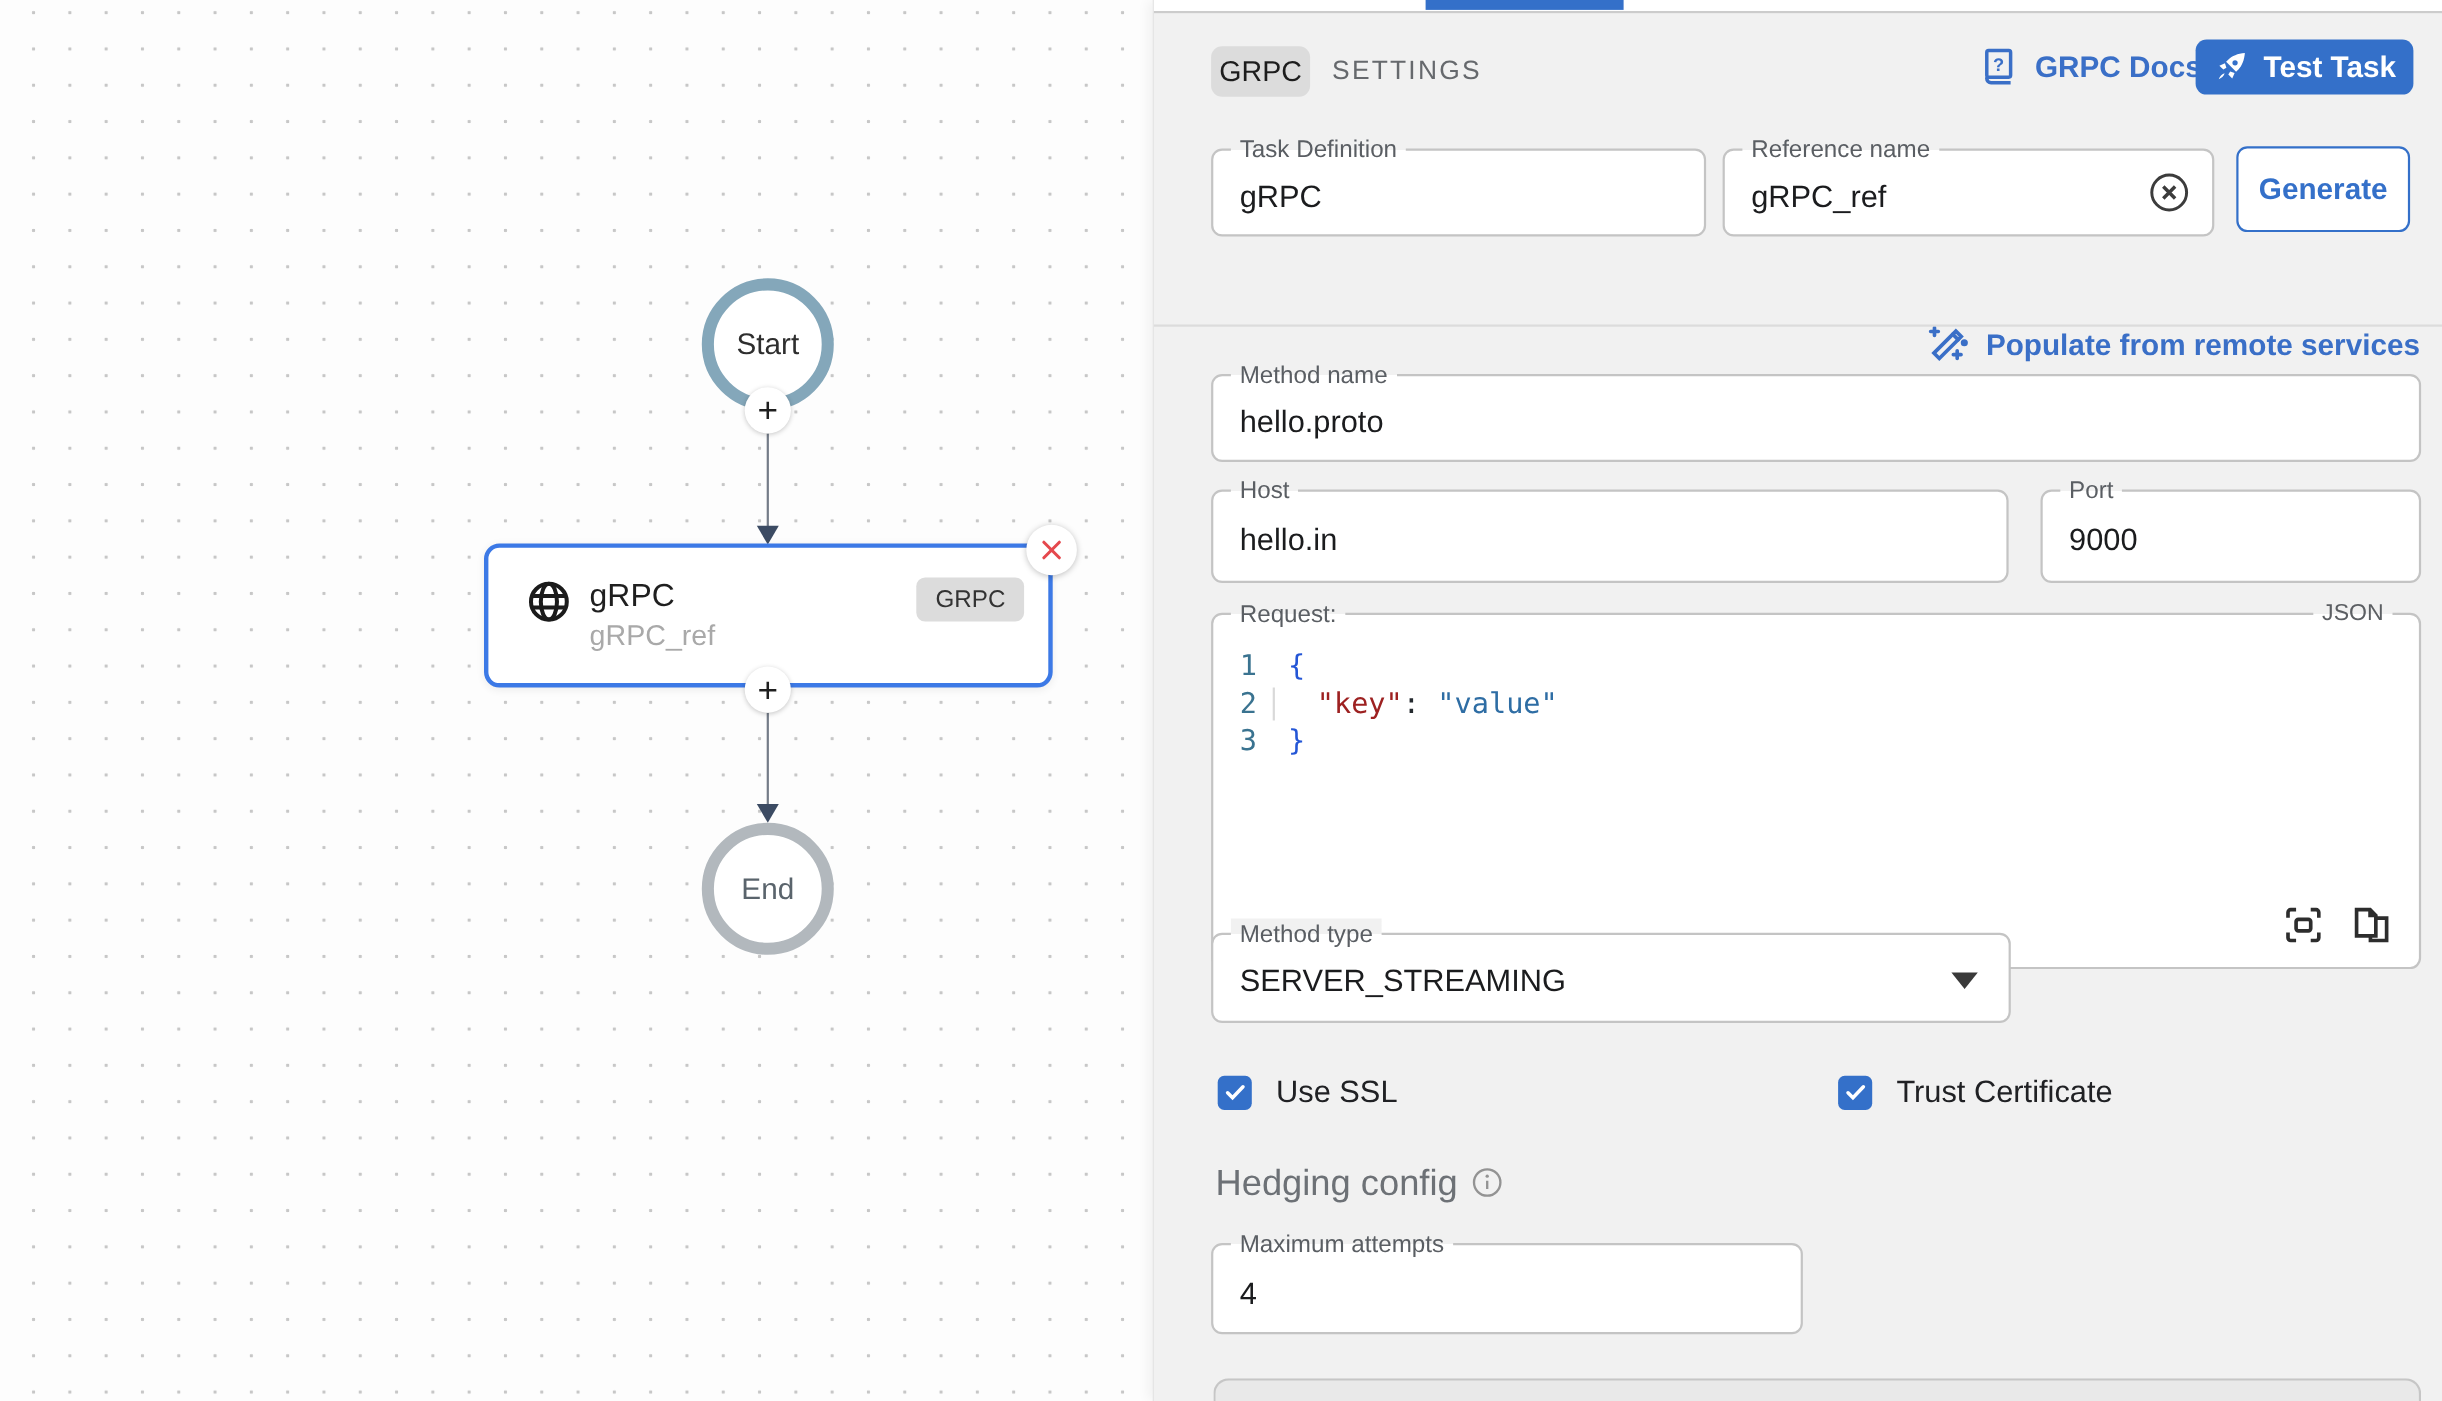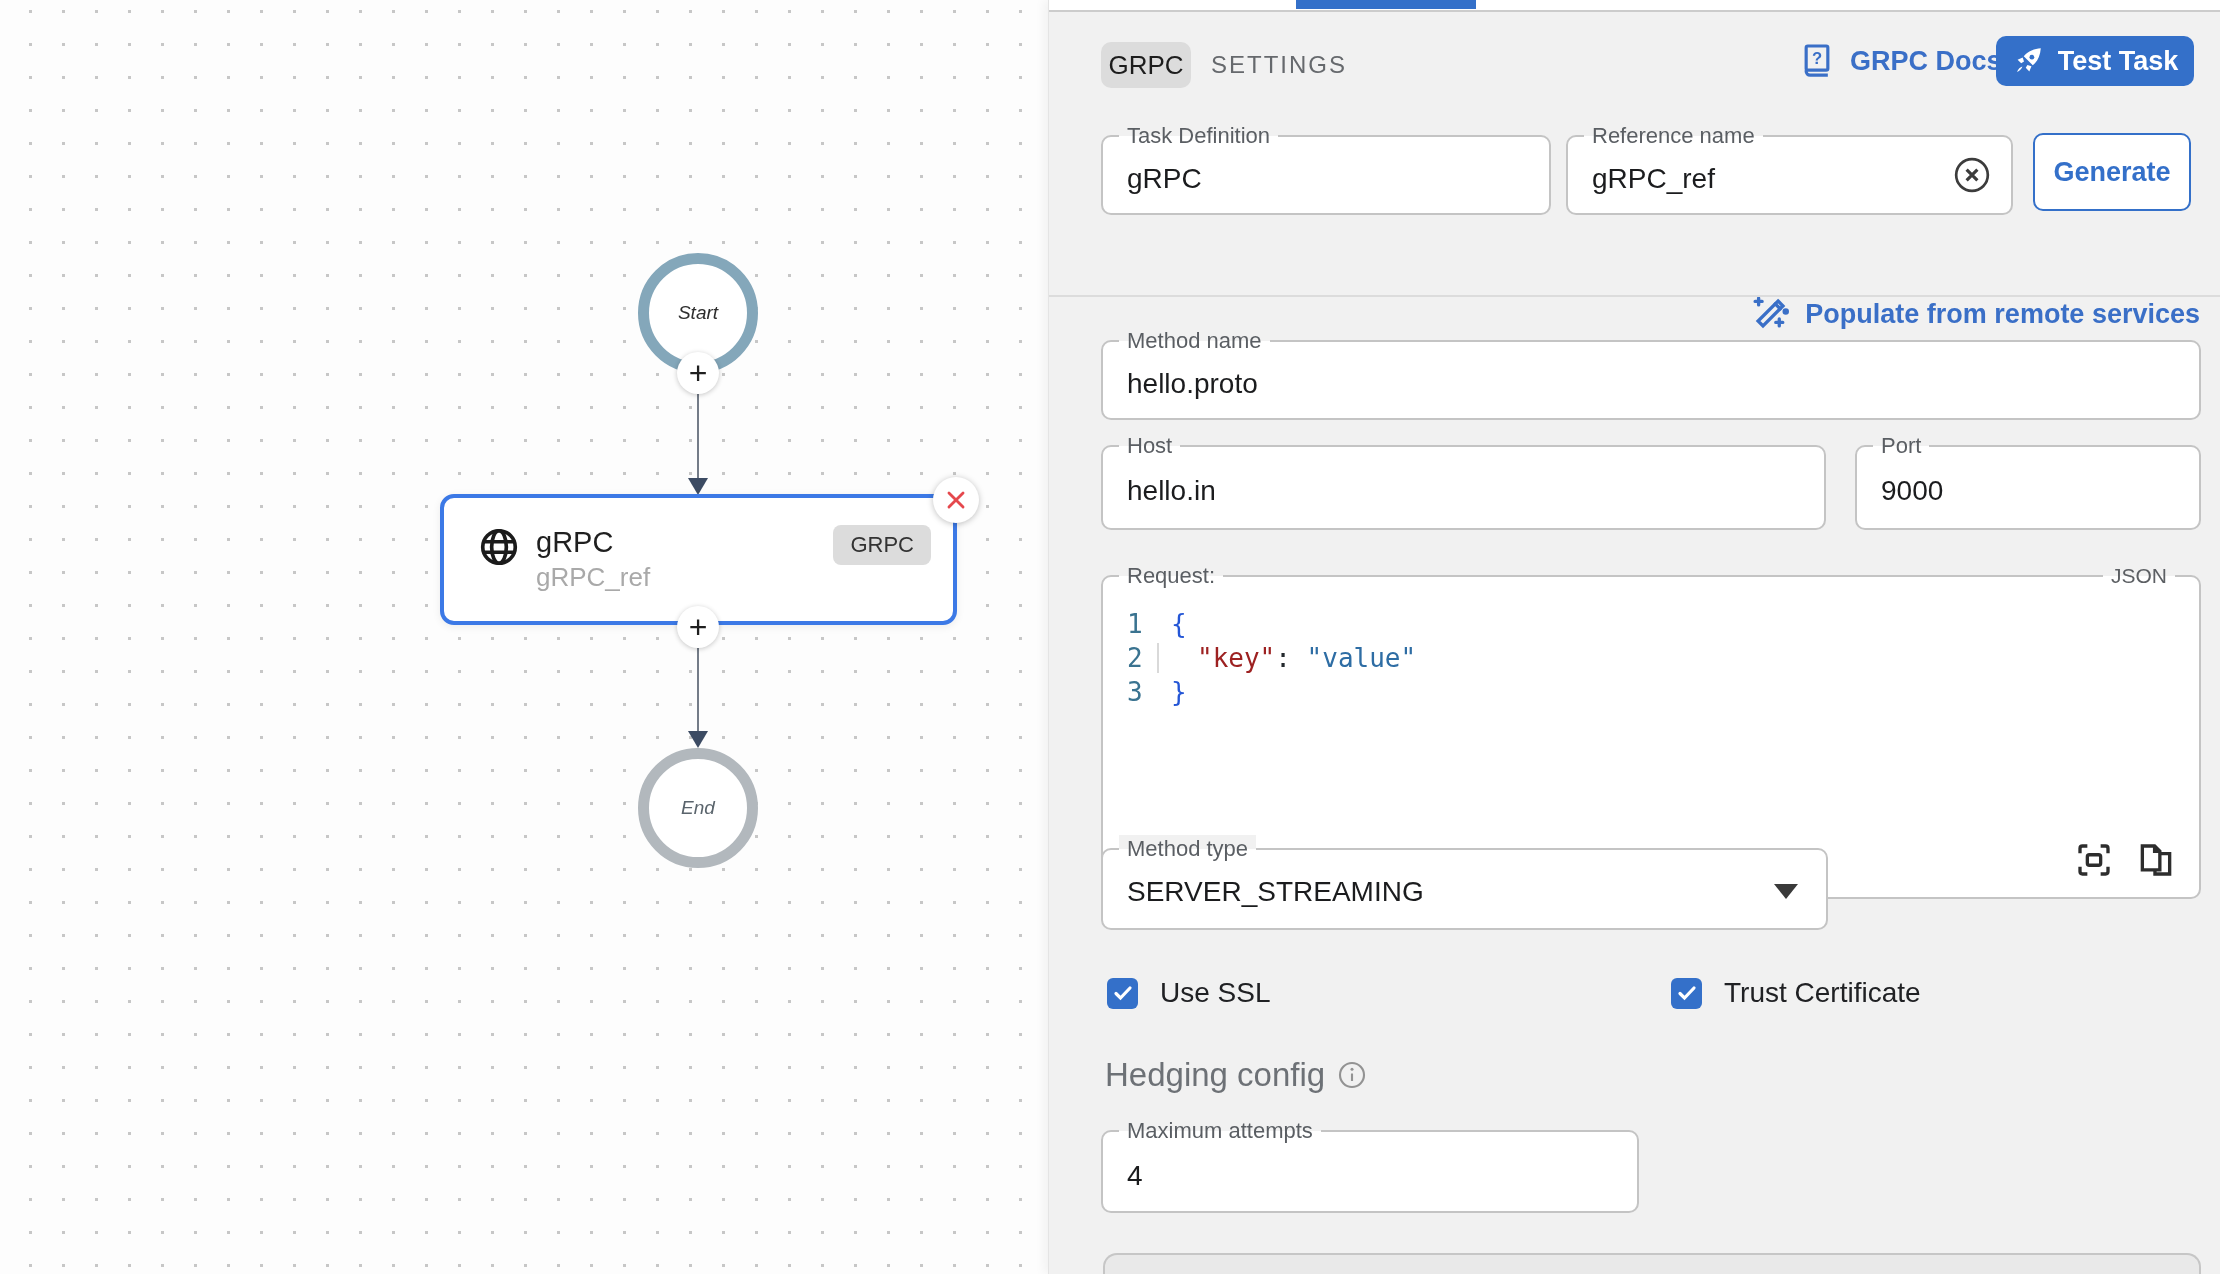--- a/index.html
+++ b/index.html
@@ -9,21 +9,21 @@
   
   .canvas {
     position:absolute; left:0; top:0; width:1048px; height:1274px;
     background-color:#fdfdfd;
     background-image:radial-gradient(#c7c7c7 1.6px, transparent 1.8px);
     background-size:33px 33px; background-position:14px 28px;
   }
   .node-circle {
     position:absolute; width:120px; height:120px; border-radius:50%;
     background:#fff; display:flex; align-items:center; justify-content:center;
-    font-size:19px; color:#2e2e2e;font-style:italic;
+    font-size:27px; color:#2e2e2e;
   }
   .start-node { left:638px; top:253px; border:11px solid #84a7ba; }
   .end-node   { left:638px; top:748px; border:11px solid #b2b8bd; color:#5a646c; }
   .plus-btn {
     position:absolute; width:42px; height:42px; border-radius:50%; background:#fff;
     box-shadow:0 1px 5px rgba(0,0,0,.22); display:flex; align-items:center; justify-content:center;
     font-size:32px; font-weight:300; color:#1f1f1f; z-index:5; line-height:1;
   }
   .edge-line { position:absolute; width:2px; background:#747c88; }
   .edge-arrow {
@@ -83,21 +83,21 @@
     font-size:22px; color:#5a5e63; white-space:nowrap;
     background:linear-gradient(180deg, #f1f1f1 50%, #ffffff 50%);
   }
   .fvalue { position:absolute; left:24px; font-size:28px; color:#1b1c1e; white-space:nowrap; }
 
   .f-taskdef { left:52px;  top:135px; width:450px;  height:80px; }
   .f-refname { left:517px; top:135px; width:447px;  height:80px; }
   .f-method  { left:52px;  top:340px; width:1100px; height:80px; }
   .f-host    { left:52px;  top:445px; width:725px;  height:85px; }
   .f-port    { left:806px; top:445px; width:346px;  height:85px; }
-  .f-request { left:52px;  top:575px; width:1100px; height:324px;padding-left:48px; }
+  .f-request { left:52px;  top:557px; width:1100px; height:324px;padding-left:48px; }
   .f-mtype   { left:52px;  top:848px; width:727px;  height:82px; }
   .f-maxatt  { left:52px;  top:1130px; width:538px; height:83px; }
 
   .clear-btn { position:absolute; right:20px; top:19px; cursor:pointer; }
 
   .generate-btn {
     position:absolute; left:984px; top:133px; width:158px; height:78px; background:#fff;
     border:2px solid #3470c9; border-radius:10px; display:flex; align-items:center; justify-content:center;
     font-size:27px; font-weight:bold; color:#3470c9; cursor:pointer;
   }

